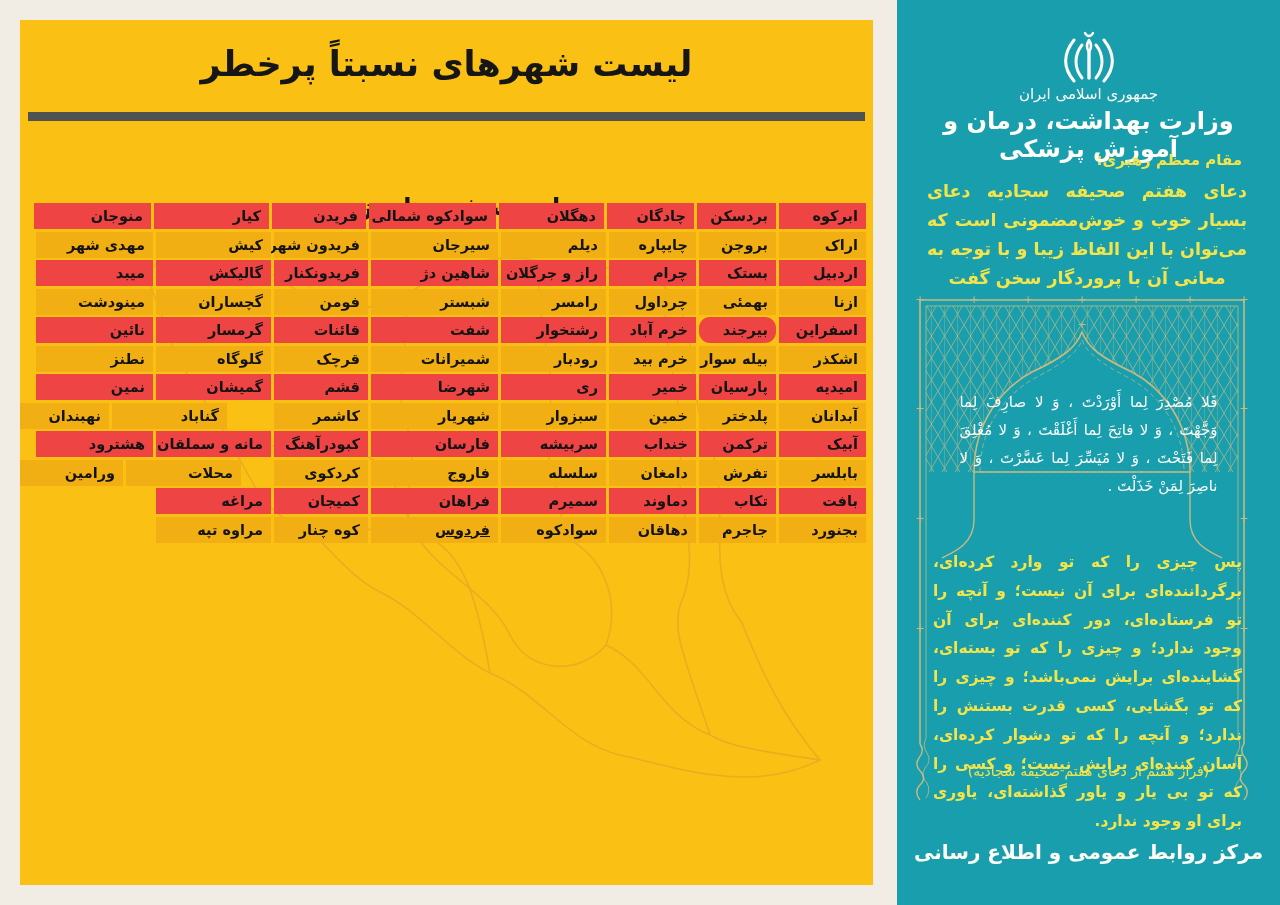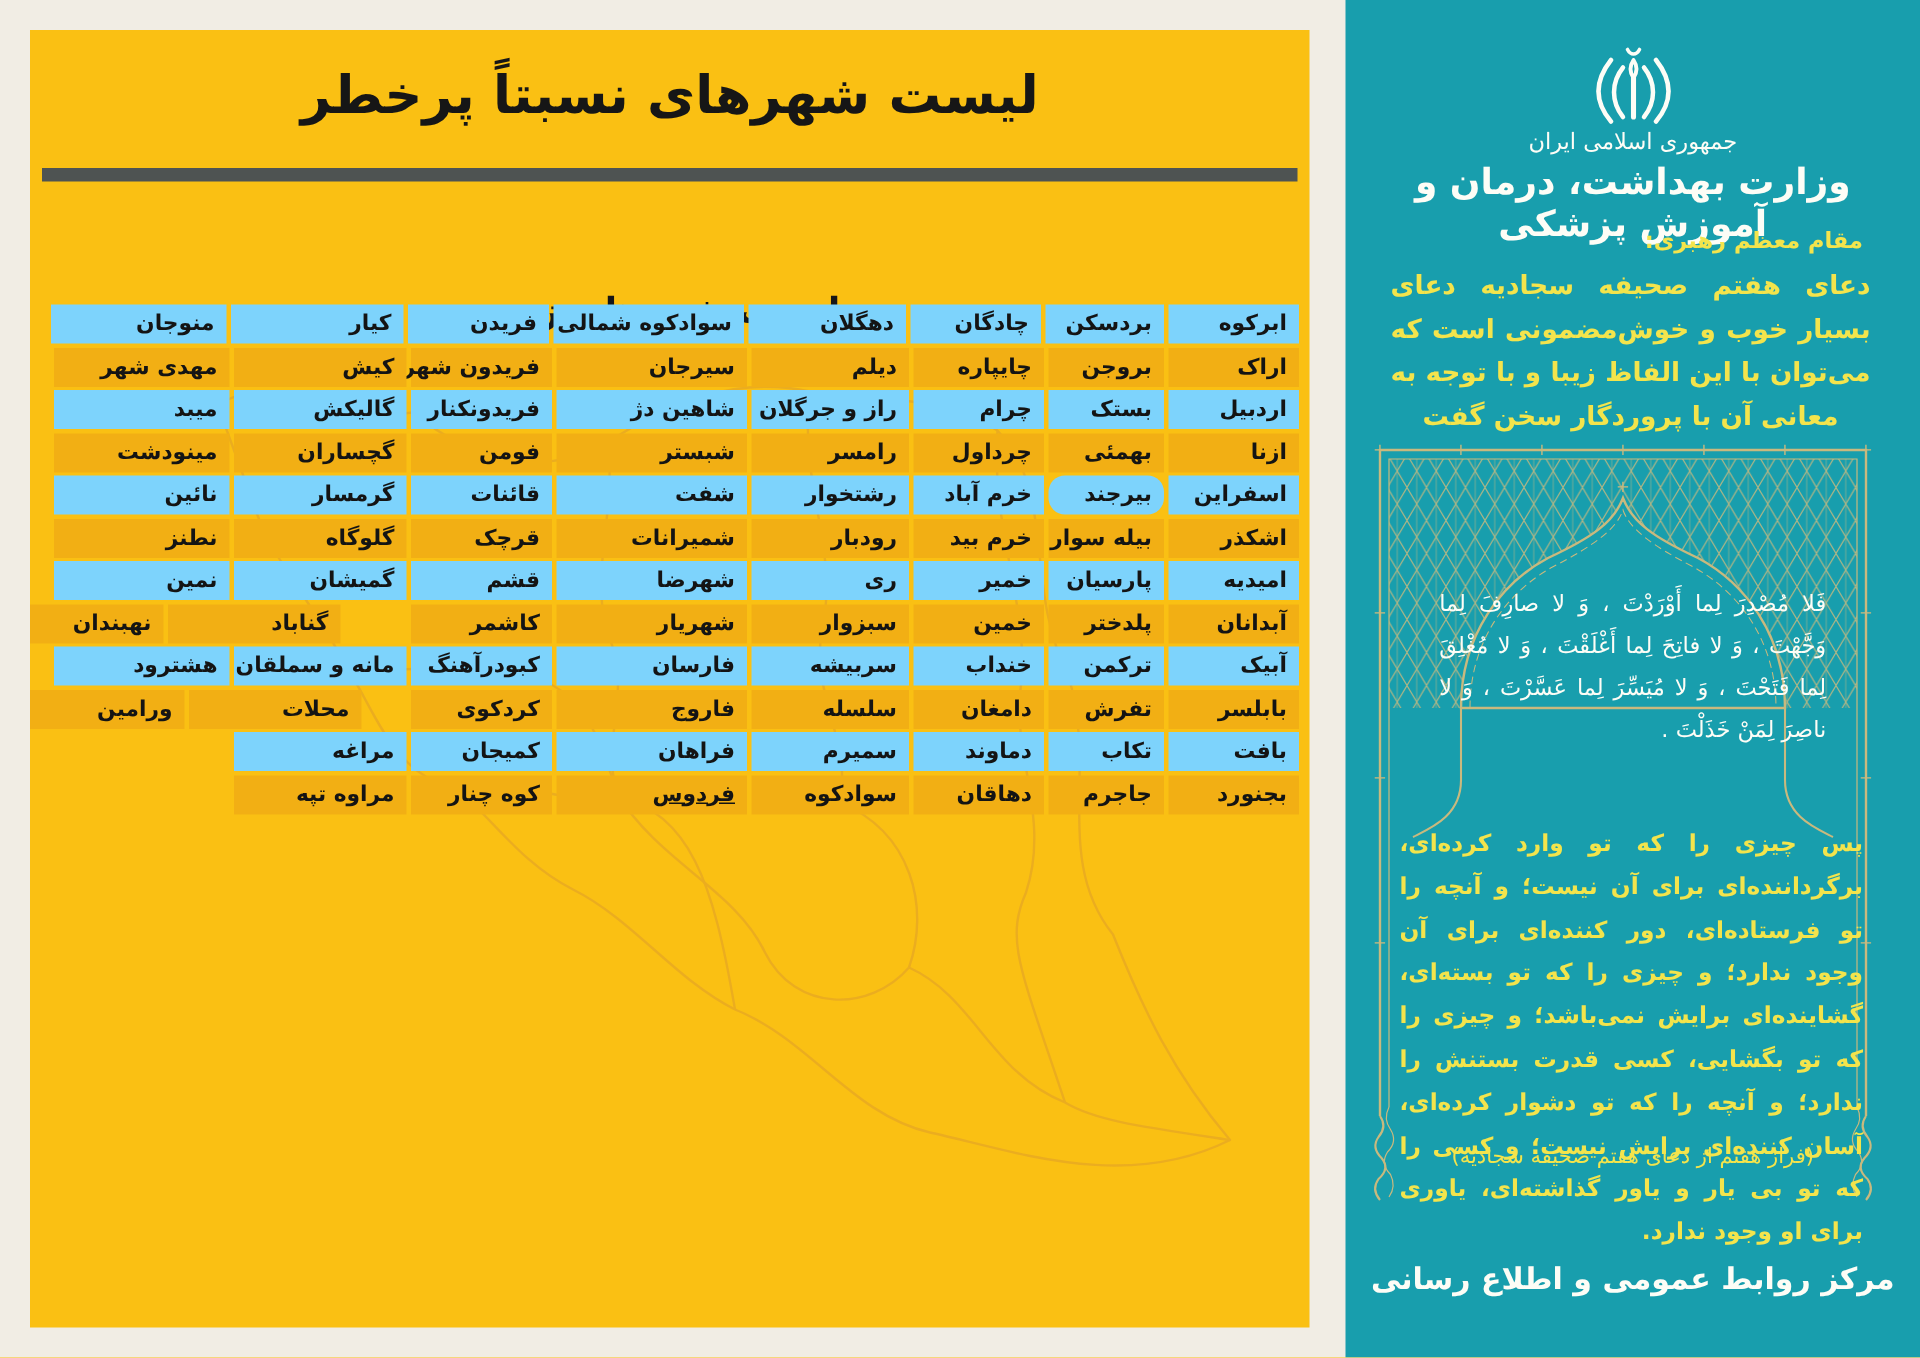--- a/index.html
+++ b/index.html
@@ -23,21 +23,21 @@
     position:absolute;top:139px;left:0;width:100%;text-align:center;
     font-size:24px;font-weight:bold;color:#161616;margin-top:34px;
   }
   .city-table{position:absolute;top:183px;right:7px;width:838px;direction:rtl;}
   .crow{display:flex;gap:3px;height:26px;margin-bottom:2.5px;}
   .ccell{
     font-size:14.5px;font-weight:bold;color:#141414;line-height:26px;
     padding:0 8px;box-sizing:border-box;white-space:nowrap;text-align:start;
     flex:0 0 auto;
   }
-  .crow.lite .ccell{background:#7dd3fc;}
+  .crow.lite .ccell{background:#ef4444;}
   .crow.band .ccell{background:#F2AF14;}
   .crow .ccell.empty{background:transparent;}
   
   .teal-panel{
     position:absolute;left:897px;top:0;width:383px;height:905px;
     background:#189EAD;color:#fff;direction:rtl;
   }
   .emblem{position:absolute;top:24px;left:50%;transform:translateX(-50%);}
   .org1{position:absolute;top:85px;left:0;width:100%;text-align:center;font-size:15px;color:#FDFDF6;}
   .org2{position:absolute;top:107px;left:0;width:100%;text-align:center;font-size:24px;font-weight:bold;color:#FDFDF6;}

